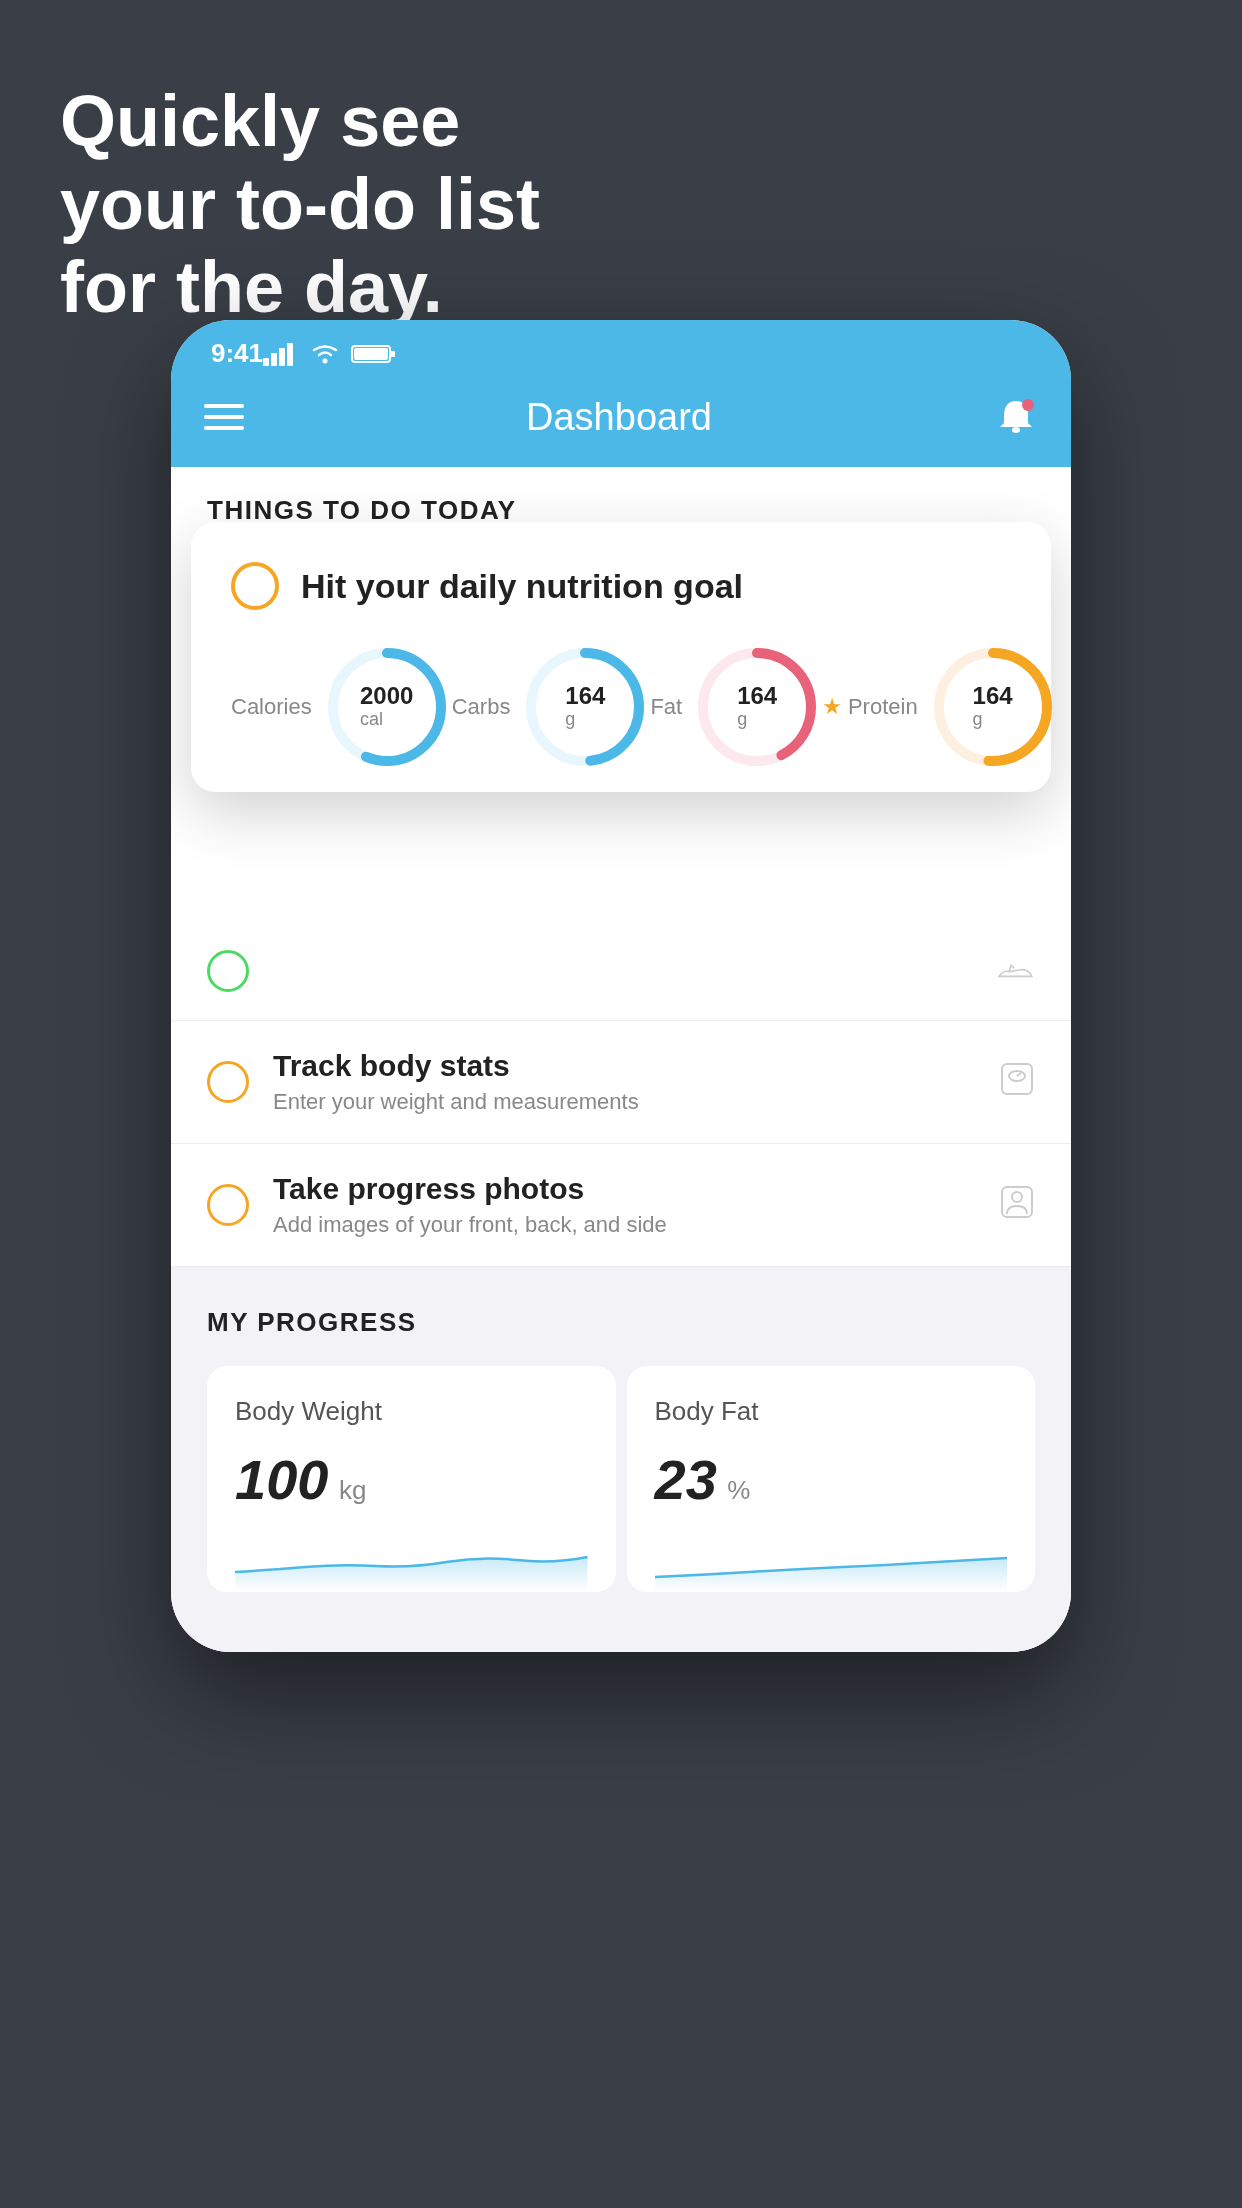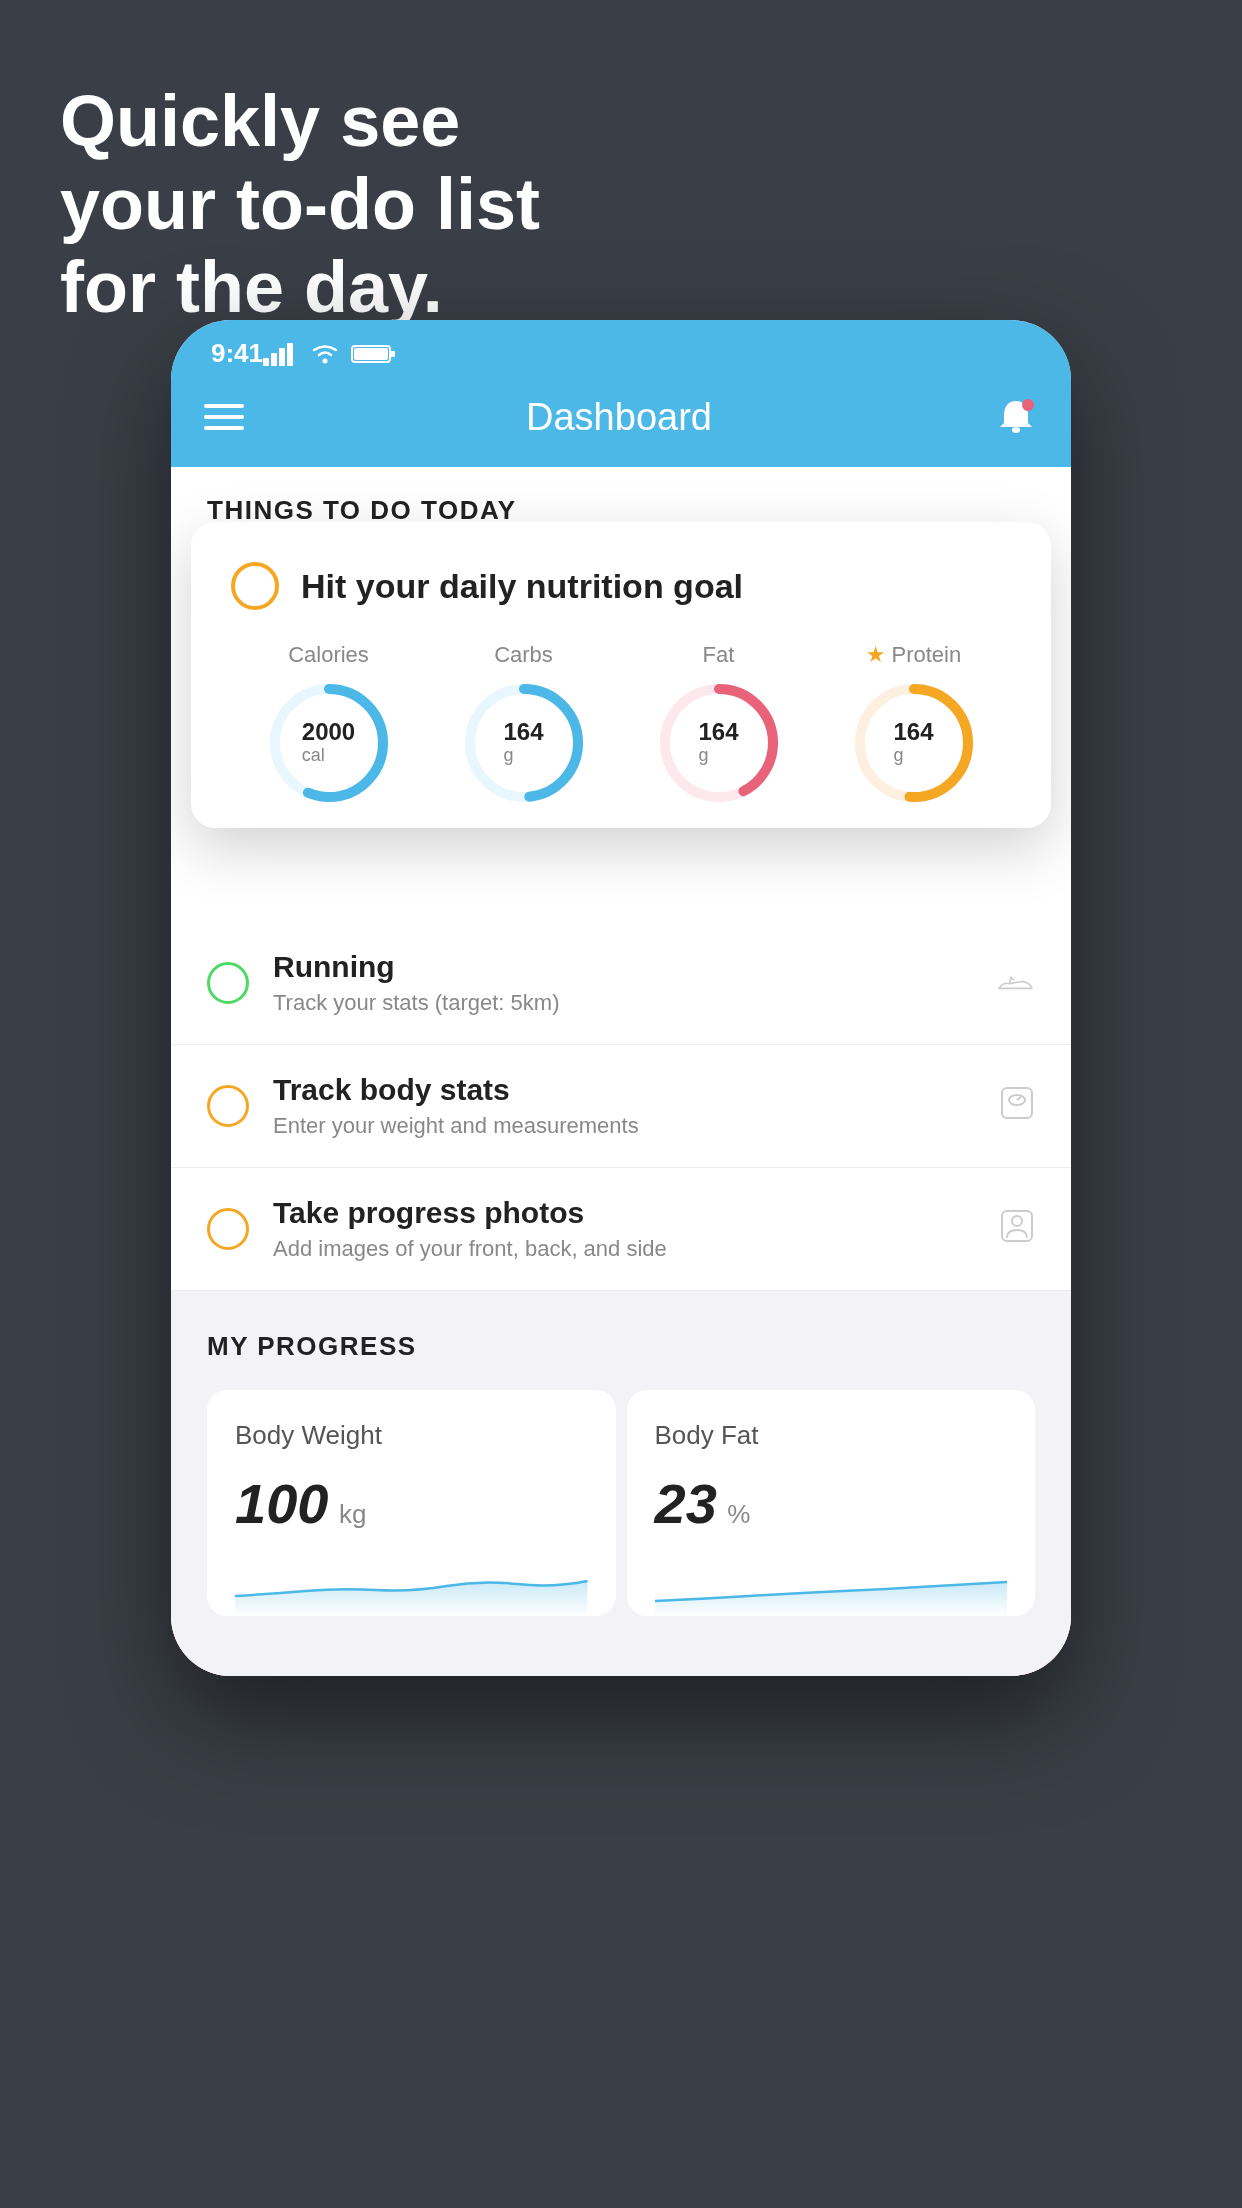--- a/index.html
+++ b/index.html
@@ -138,21 +138,21 @@
       color: #222;
     }
 
     .nutrition-grid {
       display: flex;
       justify-content: space-around;
       align-items: flex-start;
     }
     .nutrition-item {
       display: flex;
-      flex-direction: column;
+      flex-direction: row;
       align-items: center;
       gap: 10px;
     }
     .nutrition-label {
       font-size: 22px;
       color: #888;
     }
     .ring-wrap {
       position: relative;
       width: 130px;
@@ -411,24 +411,20 @@
                 </div>
               </div>
             </div>
           </div>
         </div>
 
         <div class="content-below">
 
           <div class="todo-item">
             <div class="todo-circle green"></div>
-            <div class="todo-text">
-              <h3>Running</h3>
-              <p>Track your stats (target: 5km)</p>
-            </div>
             <span class="todo-icon">
               <svg width="40" height="30" viewBox="0 0 50 35" fill="none">
                 <path d="M5 28 Q10 20 18 22 L30 20 Q38 18 44 24 L46 28 Z" stroke="#ccc" stroke-width="2" fill="none"></path>
                 <path d="M18 22 L20 14 L24 18" stroke="#ccc" stroke-width="2" fill="none"></path>
               </svg>
             </span>
           </div>
 
           <div class="todo-item">
             <div class="todo-circle yellow"></div>

